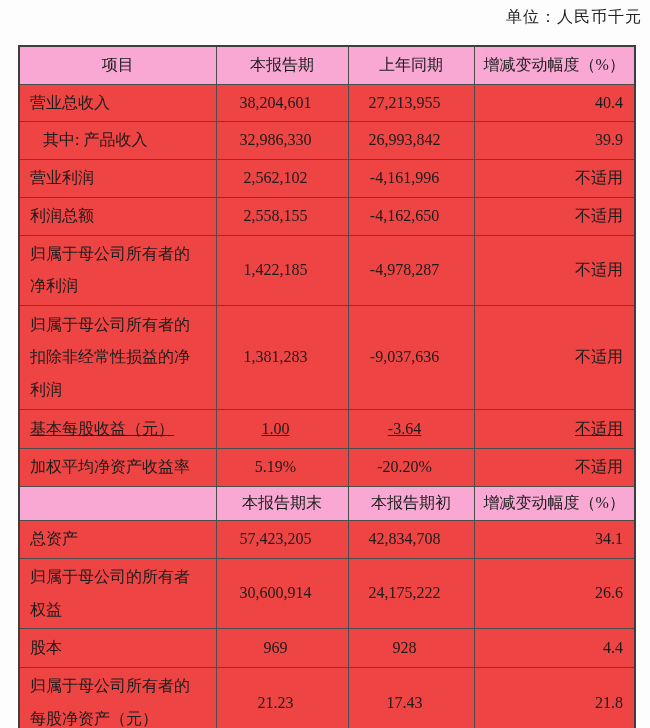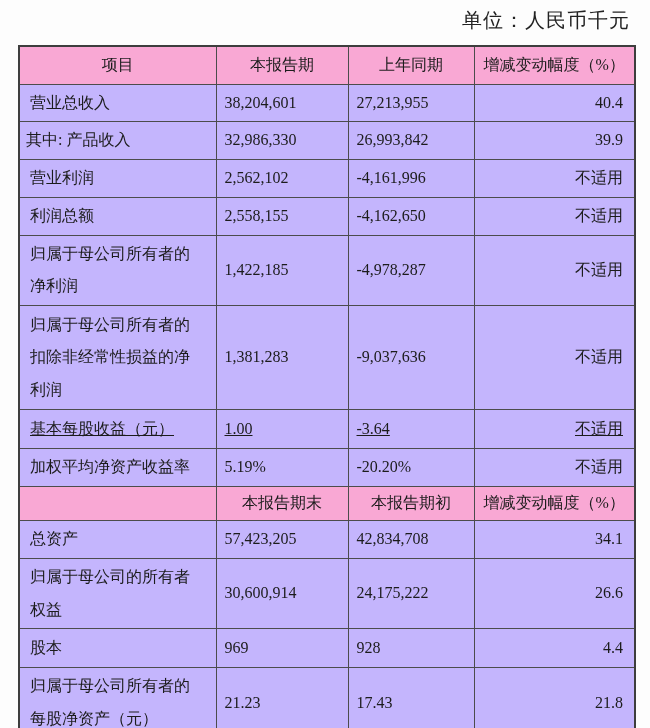--- a/index.html
+++ b/index.html
@@ -6,52 +6,52 @@
   html, body {
     width: 650px; height: 728px;
     background: #ffffff;
     font-family: "Liberation Serif", "DejaVu Serif", serif;
     color: #1c1c1c;
     overflow: hidden;
   }
   .page { position: relative; width: 650px; height: 728px; background: #fdfdfd; }
   .unit-label {
     position: absolute;
-    top: 7px; right: 20px;
-    font-size: 20px;
+    top: 7px; right: 8px;
+    font-size: 16px;
     letter-spacing: 1px;
     color: #222;
   }
   table.fin {
     position: absolute;
     left: 18px; top: 45px;
     width: 616px;
     border-collapse: collapse;
     table-layout: fixed;
     font-size: 16px;
     border: 2px solid #3e3e3e;
   }
   table.fin td, table.fin th {
     border: 1px solid #4c4c4c;
     vertical-align: middle;
     font-weight: normal;
     line-height: 2.05;
-    background: #c4b5fd;
+    background: #ef4444;
   }
   
   col.c1 { width: 197px; }
   col.c2 { width: 132px; }
   col.c3 { width: 126px; }
   col.c4 { width: 161px; }
   
   tr.head td, tr.head th { background: #f9a8d4; text-align: center; }
   
   td.item { background: #e9e9e9; text-align: left; padding: 2px 8px 2px 10px; white-space: pre-line; }
-  td.item.indent { padding-left: 6px; margin-left: 44px; }
-  td.num { text-align: left; padding: 2px 13px 2px 8px; }
+  td.item.indent { padding-left: 23px; margin-left: 44px; }
+  td.num { text-align: center; padding: 2px 13px 2px 0; }
   td.chg { text-align: right; padding: 2px 11px 2px 9px; }
   
   tr.rh-head1 { height: 38px; }
   tr.rh-s  { height: 37px; }
   tr.rh-2l { height: 66px; }
   tr.rh-3l { height: 104px; }
   tr.rh-eps { height: 39px; text-decoration: underline; }
   tr.rh-roe { height: 35px; }
   tr.rh-head2 { height: 34px; margin-top: 32px; }
   tr.rh-ta { height: 35px; margin-left: 24px; }

